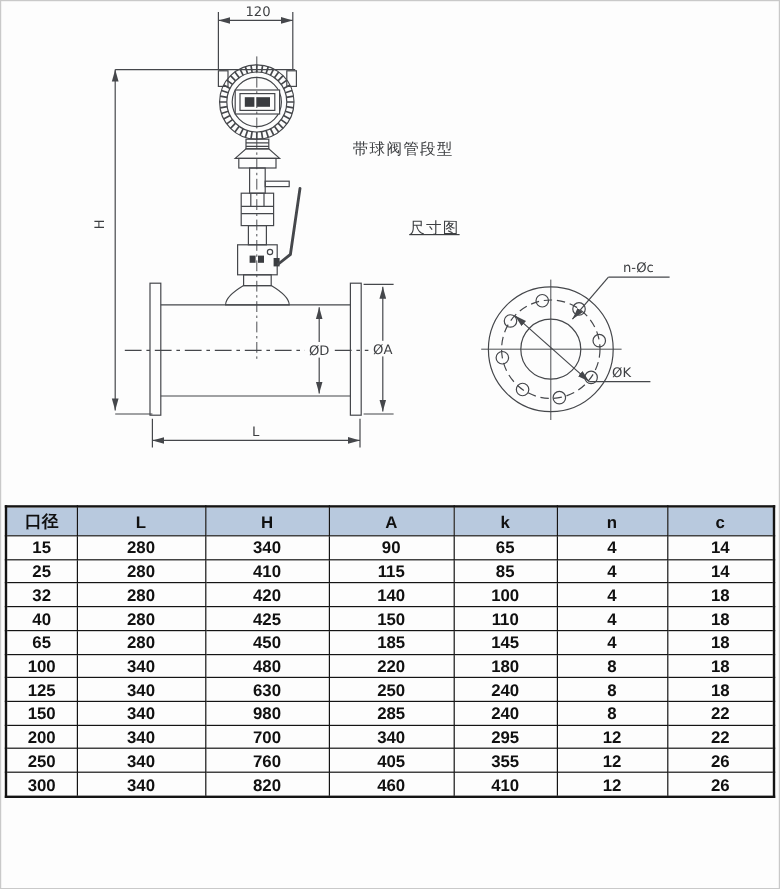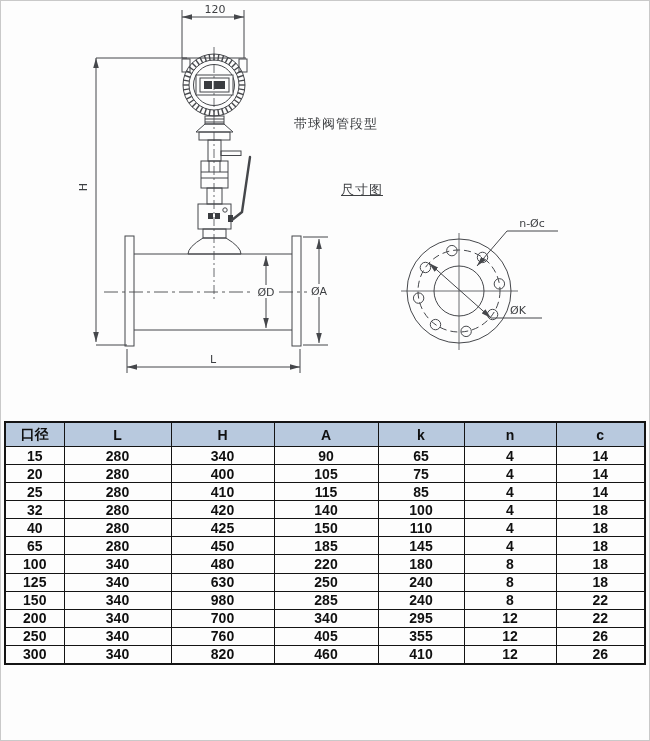--- a/index.html
+++ b/index.html
@@ -215,29 +215,20 @@
         <tr>
           <td>15</td>
           <td>280</td>
           <td>340</td>
           <td>90</td>
           <td>65</td>
           <td>4</td>
           <td>14</td>
         </tr>
         <tr>
-          <td>20</td>
-          <td>280</td>
-          <td>400</td>
-          <td>105</td>
-          <td>75</td>
-          <td>4</td>
-          <td>14</td>
-        </tr>
-        <tr>
           <td>25</td>
           <td>280</td>
           <td>410</td>
           <td>115</td>
           <td>85</td>
           <td>4</td>
           <td>14</td>
         </tr>
         <tr>
           <td>32</td>

